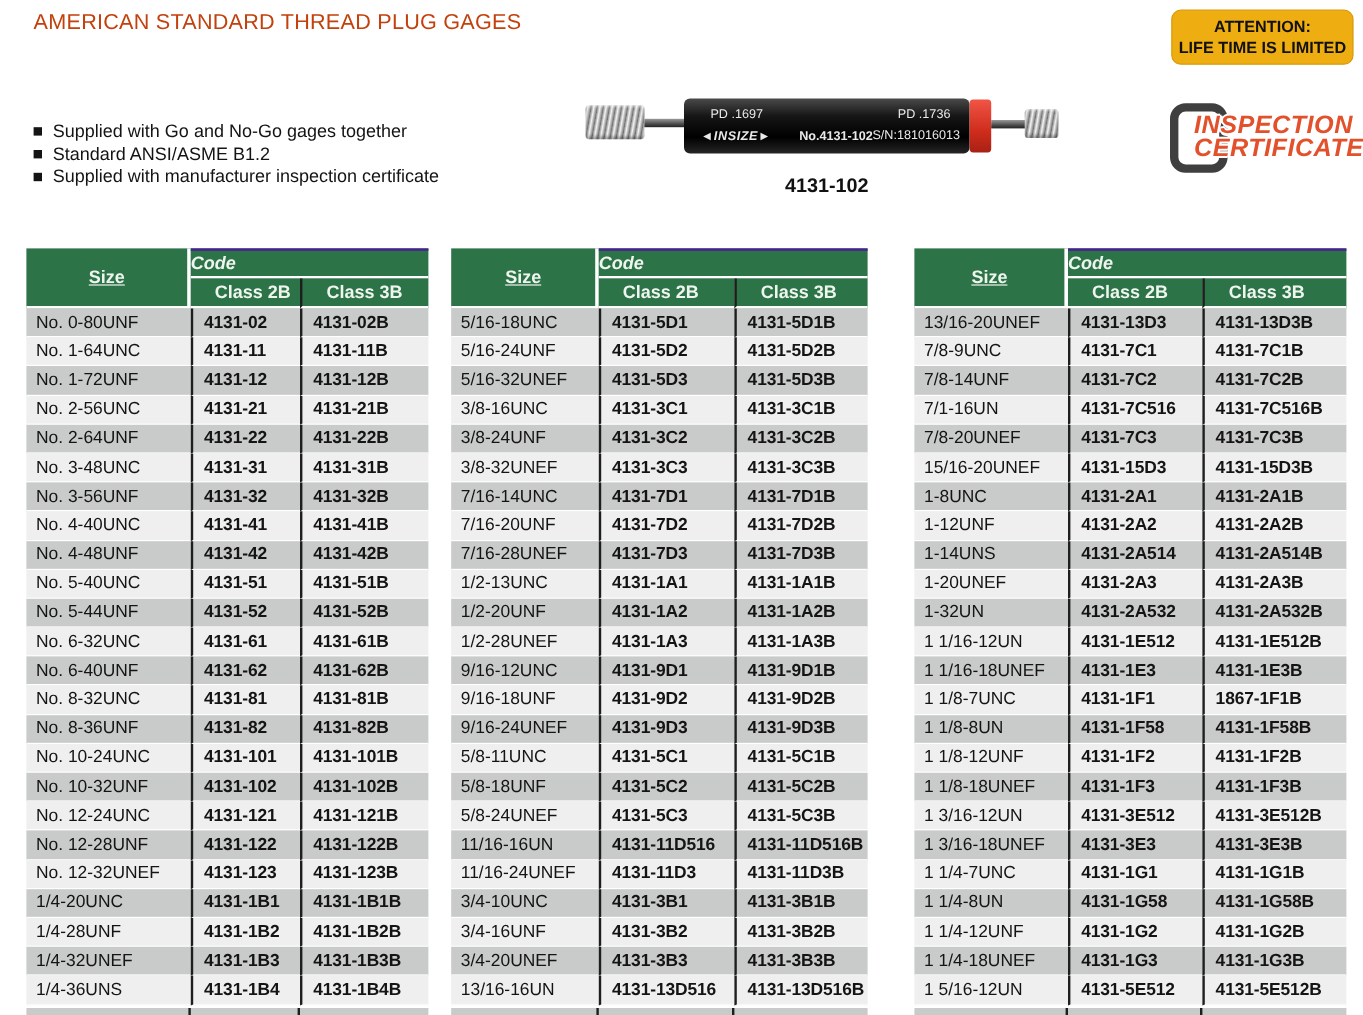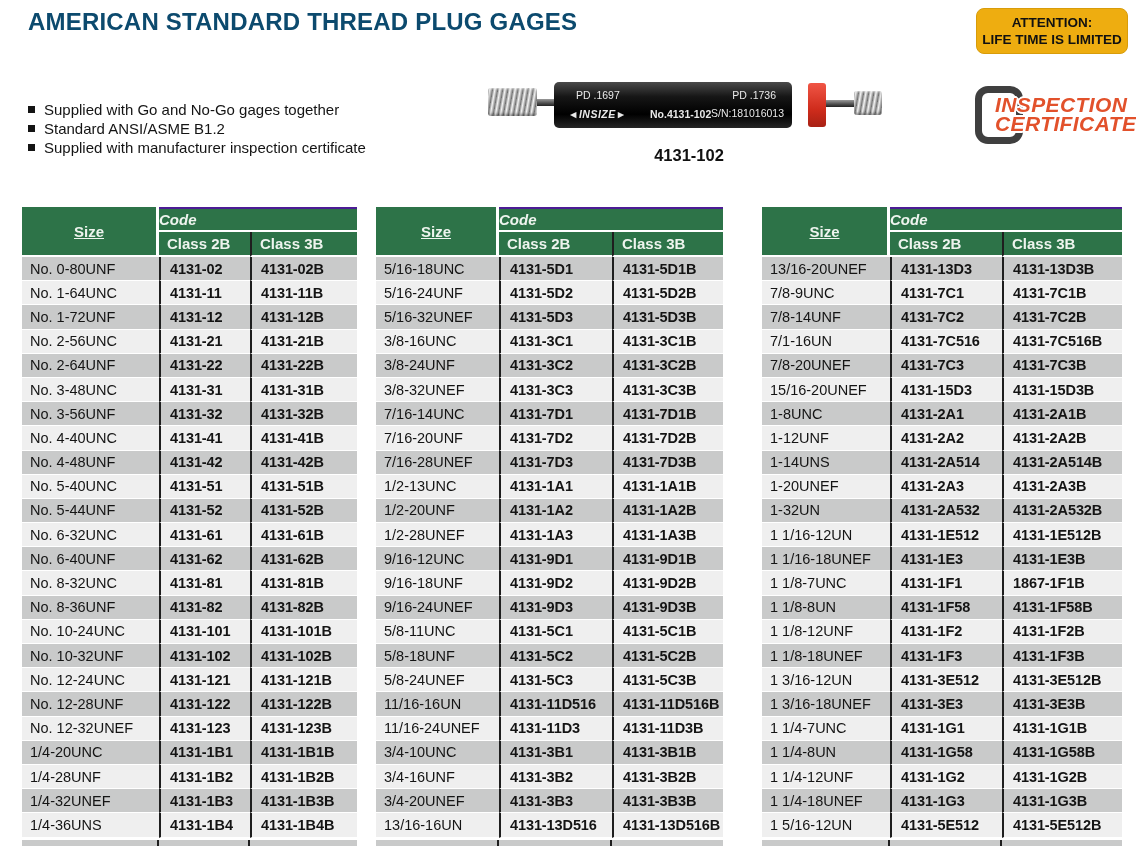--- a/index.html
+++ b/index.html
@@ -5,21 +5,21 @@
   * { margin:0; padding:0; box-sizing:border-box; }
   html,body { background:#ffffff; }
   body {
     width:1136px; height:846px; position:relative; overflow:hidden;
     font-family:"Liberation Sans", sans-serif; color:#141414;
   }
 
   
   .page-title {
     position:absolute; left:28px; top:8px;
-    font-size:24px; font-weight:bold; letter-spacing:0.2px; color:#0c4a6e;
+    font-size:18px; font-weight:normal; letter-spacing:0.2px; color:#c2410c;
   }
   .attention-badge {
     position:absolute; left:976px; top:8px; width:152px; height:46px;
     background:#eead10; border:1px solid #d89c0a; border-radius:8px;
     display:flex; flex-direction:column; align-items:center; justify-content:center;
     font-weight:bold; font-size:13.5px; line-height:17px; color:#111; text-align:center;
   }
   .bullet-list { position:absolute; left:28px; top:100px; }
   .bullet-line { display:flex; align-items:center; height:19px; font-size:15px; color:#141414; }
   .bullet-square { width:7px; height:7px; background:#141414; margin-right:9px; flex:0 0 auto; }
@@ -30,21 +30,21 @@
     position:absolute;
     background:repeating-linear-gradient(100deg,#8a8a8a 0px,#f3f3f3 2px,#6f6f6f 5px);
     border-radius:3px; box-shadow:inset 0 1px 2px rgba(255,255,255,.6), inset 0 -2px 3px rgba(0,0,0,.35);
   }
   .thread.left  { left:10px; top:18px; width:49px; height:28px; }
   .thread.right { left:376px; top:21px; width:28px; height:24px; }
   .shaft { position:absolute; height:7px; background:linear-gradient(180deg,#9a9a9a,#4d4d4d 60%,#222); }
   .shaft.left  { left:59px; top:29px; width:34px; }
   .shaft.right { left:348px; top:30px; width:29px; }
   .gage-body {
-    position:absolute; left:76px; top:12px; width:238px; height:46px;
+    position:absolute; left:92px; top:12px; width:238px; height:46px;
     background:linear-gradient(180deg,#4a4a4a 0%,#161616 32%,#000 70%,#262626 100%);
     border-radius:5px;
   }
   .gage-body span { position:absolute; color:#e9e9e9; font-size:10.5px; white-space:nowrap; }
   .pd-left  { left:22px; top:7px; }
   .pd-right { right:16px; top:7px; }
   .insize-logo { left:14px; bottom:8px; font-style:italic; font-weight:bold; font-size:9.5px; letter-spacing:0.5px; }
   .model-no { left:96px; bottom:8px; font-weight:bold; }
   .serial   { right:8px; bottom:9px; color:#8d8d8d; font-size:8.5px; }
   .red-band {
@@ -75,21 +75,21 @@
   #table1 { left:22px;  width:335px; }
   #table2 { left:376px; width:347px; }
   #table3 { left:762px; width:360px; }
   th, td { box-sizing:border-box; }
   th {
     background:#2d7348; color:#eef4ee; font-weight:bold; font-size:15px;
     height:25px; border-bottom:2px solid #fff;
   }
   th.size-h { text-align:center; border-right:3px solid #fff;text-decoration:underline; }
   th.code-h { text-align:left; border-top:2px solid #4c1d95;font-style:italic; }
-  th.class-h { text-align:left; padding-left:8px; }
+  th.class-h { text-align:left; padding-left:20px; }
   th.class-h.c3b { border-left:2px solid #1e1e1e;margin-left:25px; }
   td {
     height:24.2px; font-size:14.5px; padding-left:8px; color:#141414;
     border-bottom:1px solid #fff; white-space:nowrap; overflow:hidden;
   }
   td.c2b, td.c3b { font-weight:bold; border-left:2px solid #1e1e1e; padding-left:9px; letter-spacing:-0.1px; }
   tr.gray  td { background:#c9caca; }
   tr.light td { background:#efefef; }
 
   

